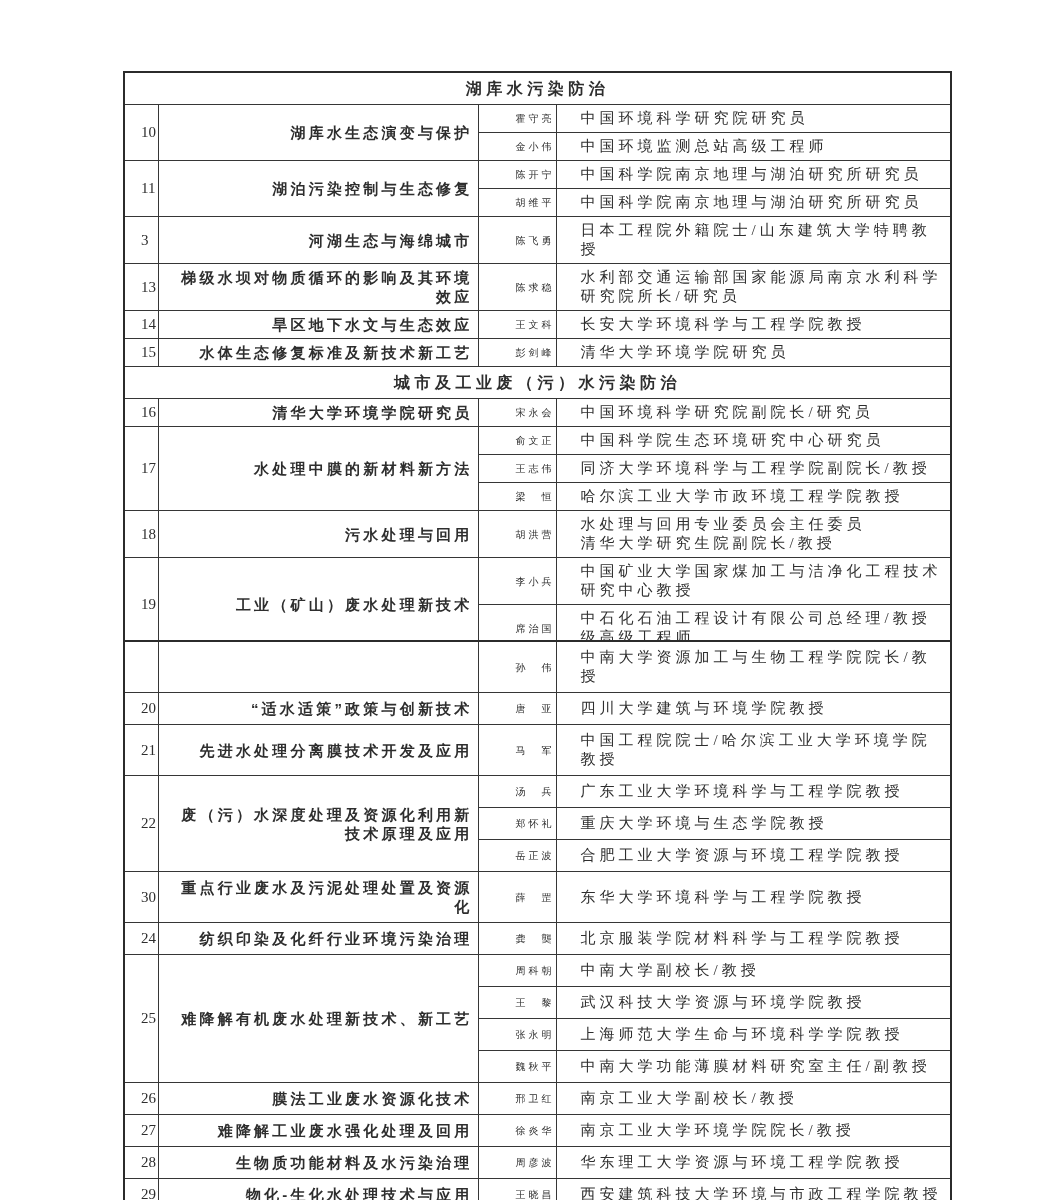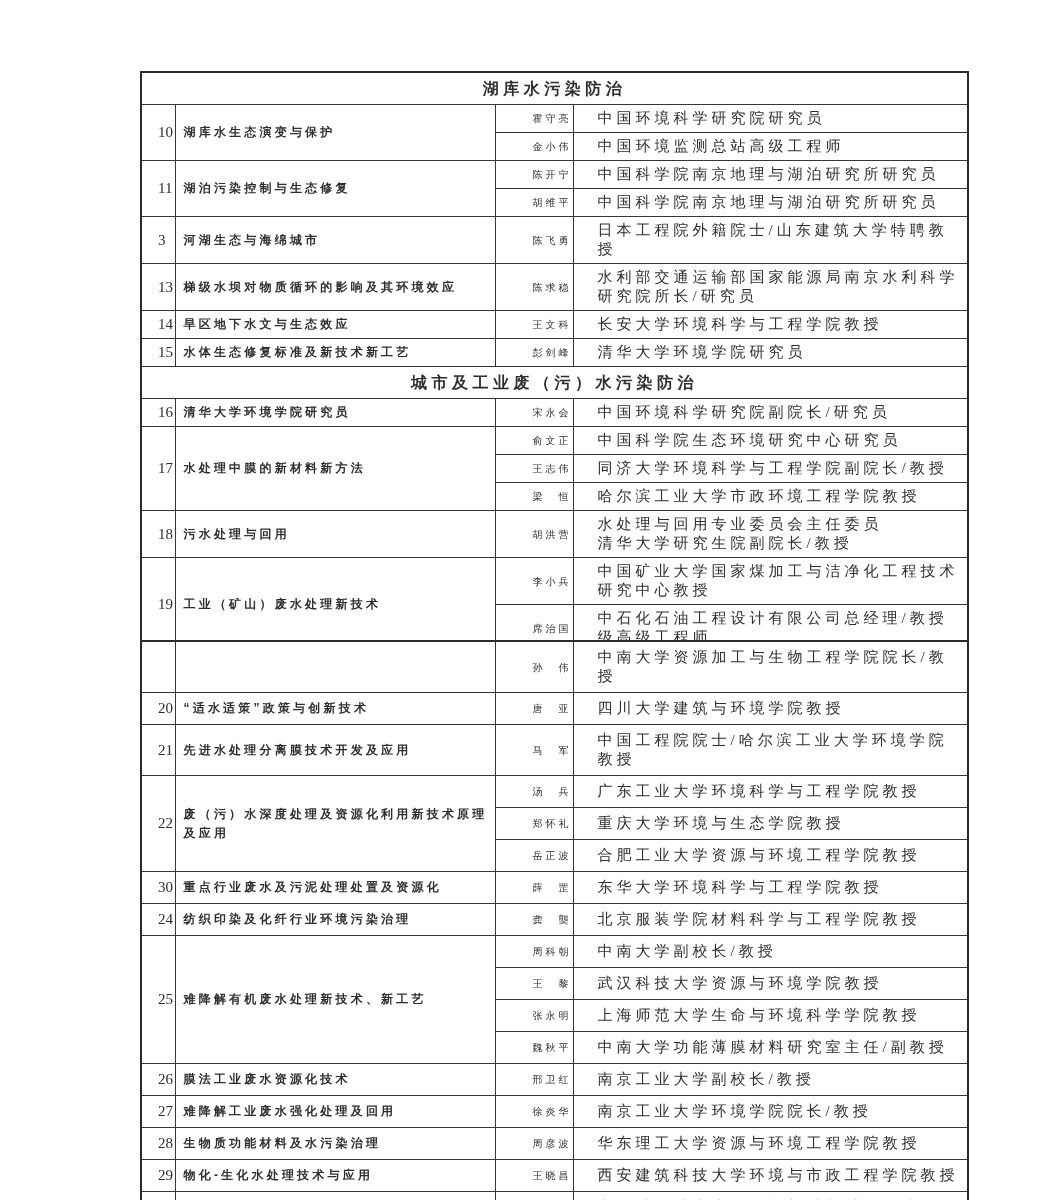--- a/index.html
+++ b/index.html
@@ -21,45 +21,45 @@
     background: #ffffff;
   }
   table.doc {
     position: absolute;
     left: 123px;
     width: 827px;
     border-collapse: collapse;
     table-layout: fixed;
     background: #ffffff;
     border: 2px solid #2b2b2b;
-    margin-left: 17px;
   }
   #table-1 { top: 71px; }
   #table-2 { top: 640px; }
   table.doc td {
     border: 1px solid #363636;
     vertical-align: middle;
     overflow: hidden;
   }
   
   td.num {
     text-align: center;
     font-size: 15px;
     line-height: 19px;
     padding: 4px 16px;
     font-family: "Liberation Serif", "DejaVu Serif", serif;
   }
   td.topic {
     font-weight: bold;
     font-family: "Liberation Sans", "DejaVu Sans", sans-serif;
-    font-size: 12px;
+    font-size: 15px;
     letter-spacing: 3.2px;
     line-height: 19px;
     padding: 4px 5px 4px 8px;
     word-break: break-all;
+    text-align: right;
   }
   td.name {
     text-align: right;
     font-size: 10px;
     letter-spacing: 3px;
     line-height: 19px;
     padding: 4px 1px;
   }
   td.affil {
     font-size: 15px;

